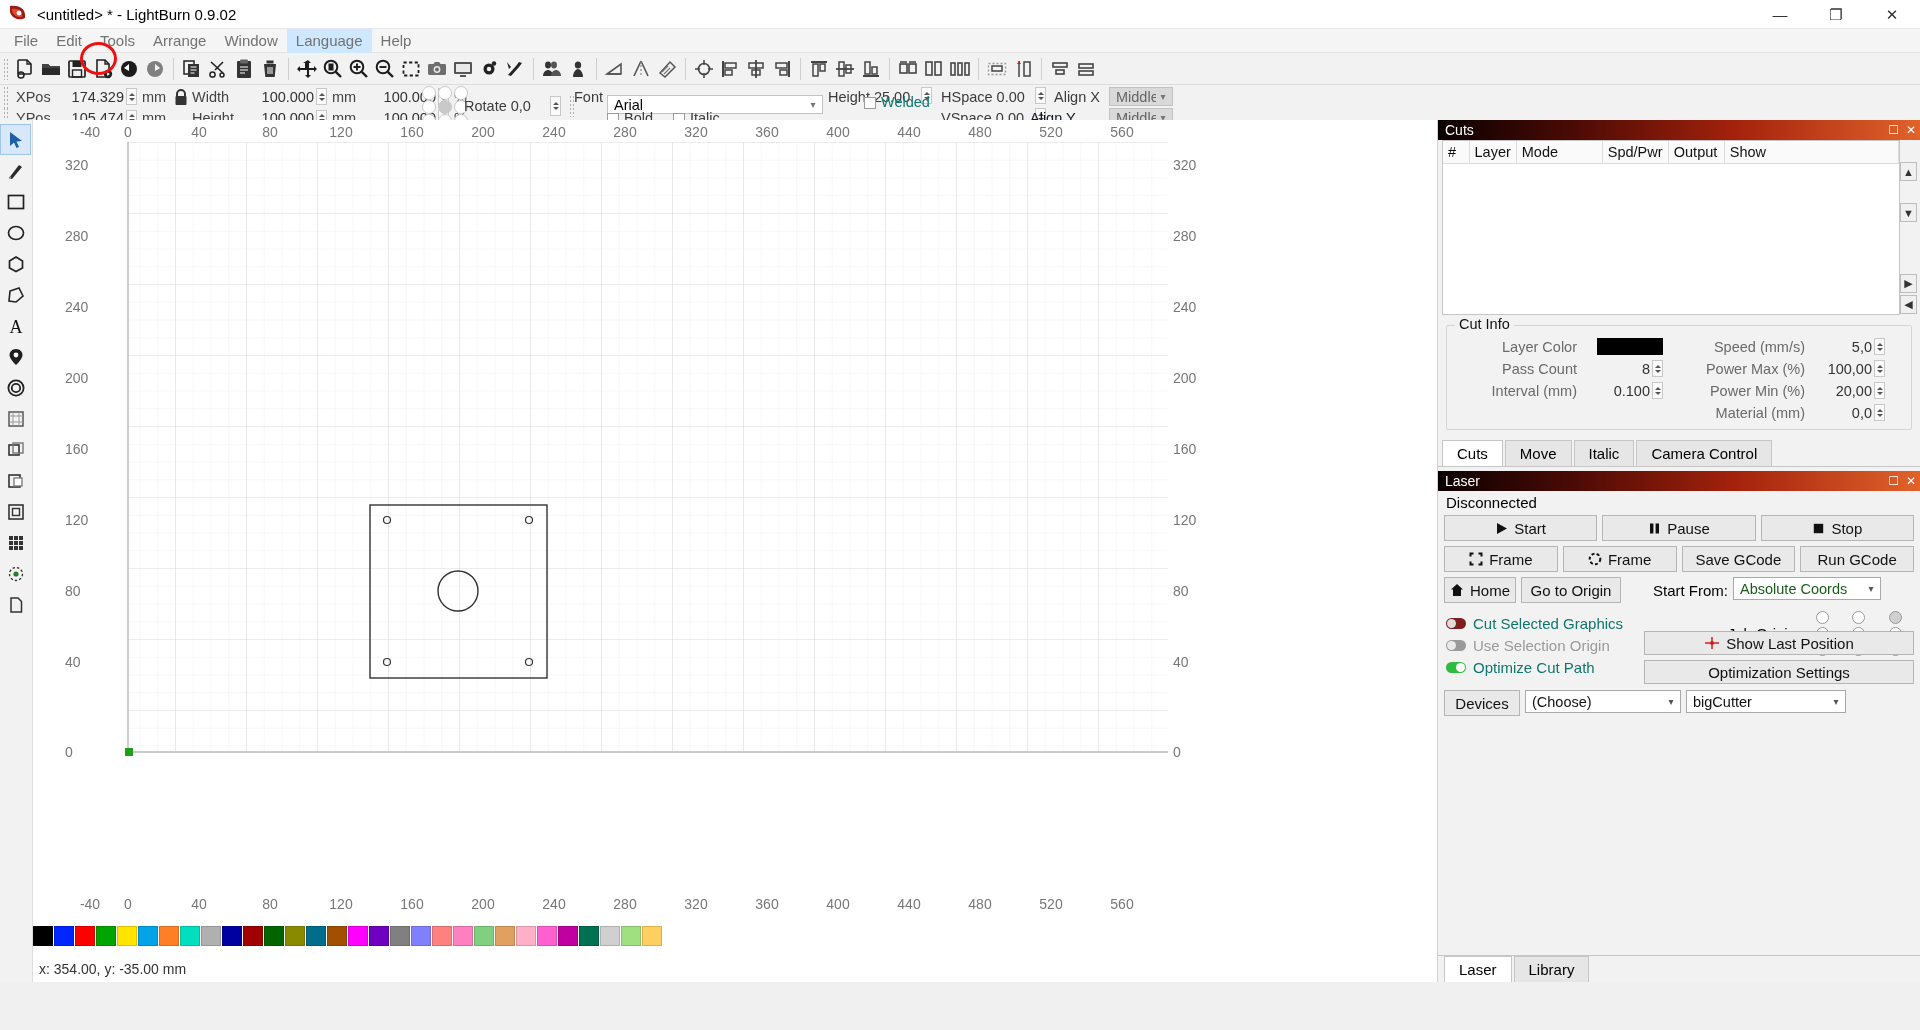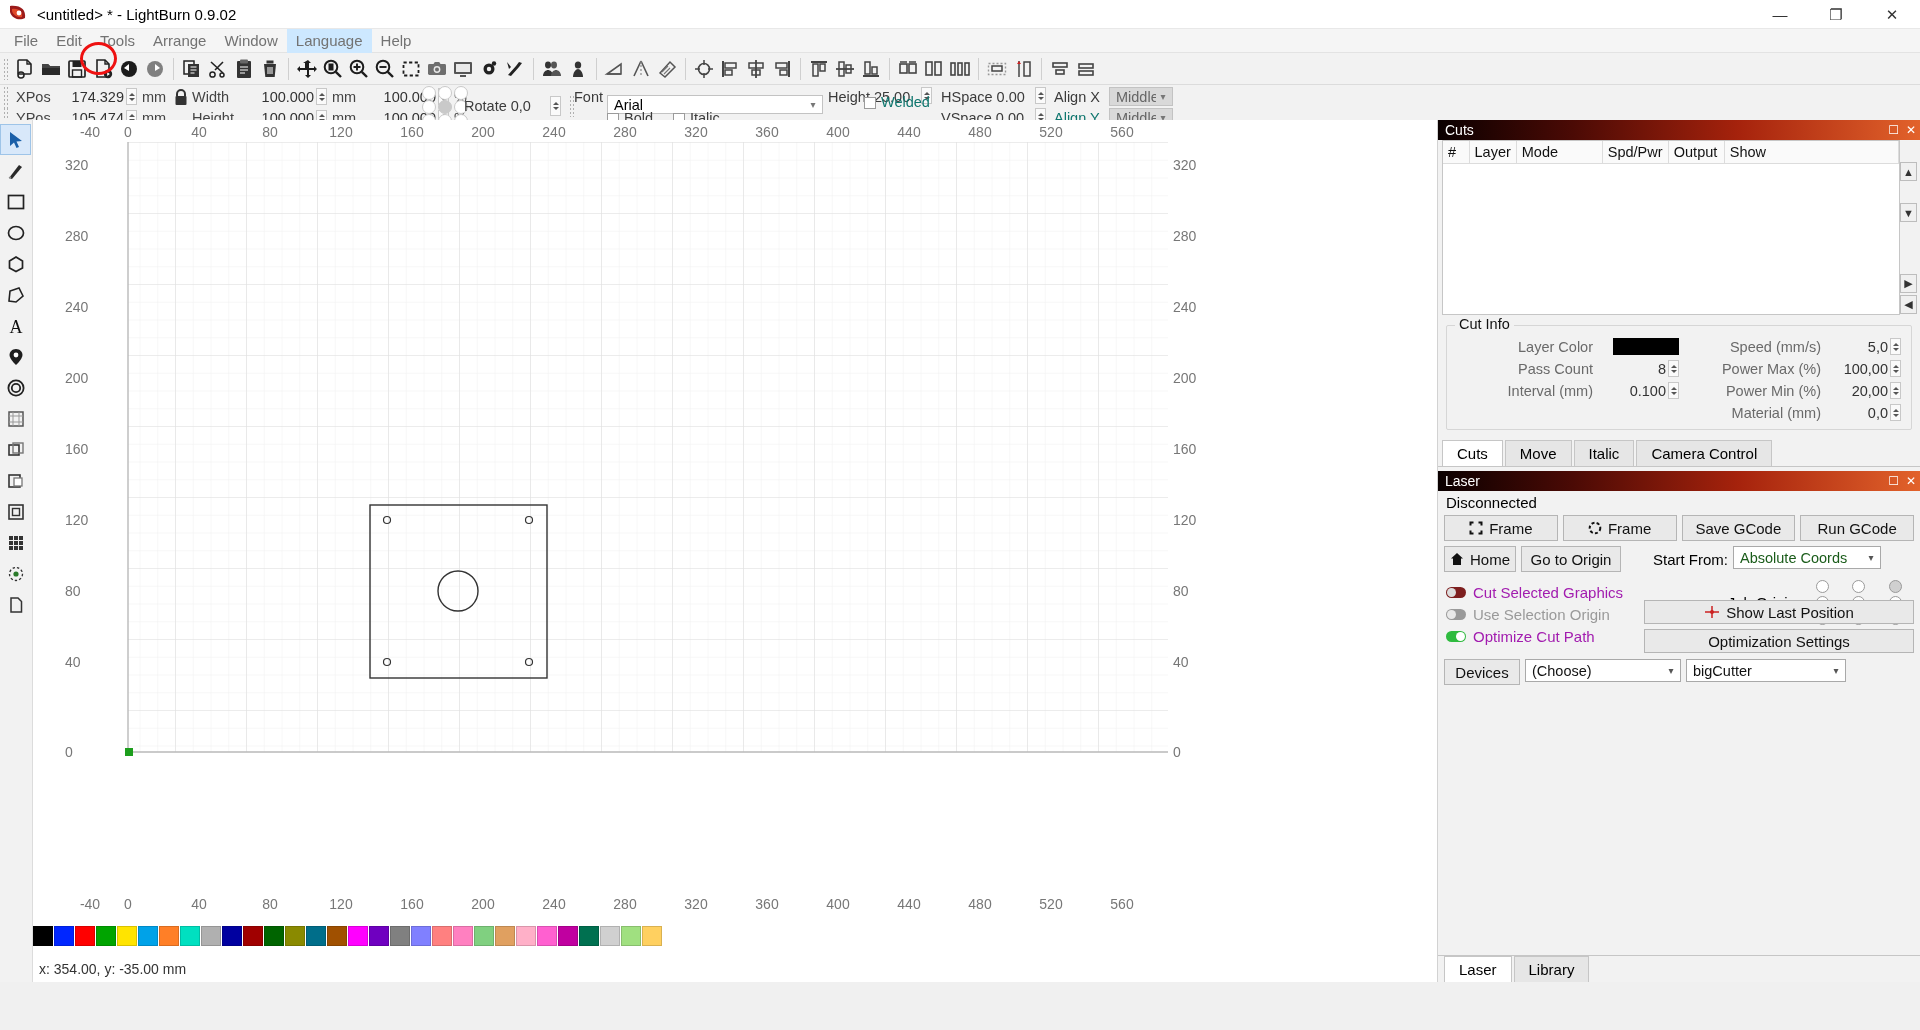--- a/index.html
+++ b/index.html
@@ -115,21 +115,21 @@
   .modecombo .arrow{ font-size:9px;color:#555;}
   .ckbox{ width:14px;height:14px;border:1px solid #878787;background:#fff;display:inline-flex;
      align-items:center;justify-content:center;font-size:12px;line-height:12px;color:#111;}
 
   .cutlist{ position:relative; height:175px; background:#fff; border:1px solid #c6c6c6; margin:0 20px 0 4px;}
 
   .sidebtns{ position:absolute; right:2px; top:22px; width:18px; }
   .sidebtn{ width:17px;height:19px;border:1px solid #bdbdbd;background:#f0f0f0;
      display:flex;align-items:center;justify-content:center;font-size:11px;color:#333;margin-bottom:2px;}
 
-  .cutinfo{ margin:10px 8px 4px 8px; border:1px solid #d6d6d6; border-radius:2px; padding:6px 8px 8px 24px;
+  .cutinfo{ margin:10px 8px 4px 8px; border:1px solid #d6d6d6; border-radius:2px; padding:6px 8px 8px 8px;
      position:relative; }
   .cutinfo .legend{ position:absolute; top:-10px; left:8px; background:#f2f2f2; padding:0 4px;
      font-size:14.5px; color:#111;}
   .ci-grid{ display:grid; grid-template-columns:130px 78px 150px 72px; row-gap:5px; align-items:center;
      font-size:14.5px; color:#6a6a6a;}
   .ci-lbl{ text-align:right; padding-right:8px;}
   .ci-val{ display:flex; align-items:center; justify-content:flex-end; color:#333;}
   .ci-box{ width:66px;height:17px;background:#000;}
 
   .tabs{ display:flex; border-bottom:1px solid #c6c6c6; margin-top:10px; padding-left:4px;}
@@ -155,21 +155,21 @@
 
   .toggle{ width:20px;height:11px;border-radius:6px;background:#cfcfcf;position:relative;display:inline-block;
      vertical-align:0px; margin-right:7px;}
   .toggle i{ position:absolute;width:9px;height:9px;border-radius:50%;top:1px;background:#fff;}
   .toggle.off i{ left:1px;}
   .toggle.on i{ right:1px;}
   .toggle.red{ background:#7d1f1f;} .toggle.red i{background:#ddd;}
   .toggle.grey{ background:#9a9a9a;} .toggle.grey i{background:#e9e9e9;}
   .toggle.green{ background:#2fbb3f;}
 
-  .optrow{ display:flex; align-items:center; font-size:15px; margin-bottom:5px; color:#a21caf;}
+  .optrow{ display:flex; align-items:center; font-size:15px; margin-bottom:5px; color:#0f766e;}
   .optrow.dim{ color:#9a9a9a;}
 
   .bottomtabs{ position:absolute; left:0; bottom:0; width:483px; border-top:1px solid #c6c6c6;
      display:flex; padding-left:6px; background:#f2f2f2;}
   .bottomtabs .tab{ border-bottom:none;}
 </style>
 </head>
 <body>
 
 <div class="titlebar">
@@ -585,21 +585,21 @@
       <span class="chk"></span><span>Italic</span>
     </div>
     <div style="position:absolute;left:298px;top:9px;font-size:14.5px;color:#0f766e;">
       <span class="chk"></span><span>Welded</span>
     </div>
     <div style="position:absolute;left:375px;top:25px;font-size:14.5px;color:#3b3b3b;">VSpace 0.00</div>
     <div class="spin" style="position:absolute;left:467px;top:23px;">
         <i class="up"></i>
         <i class="dn"></i>
       </div>
-    <div style="position:absolute;left:488px;top:25px;font-size:14.5px;color:#0f766e;">Align Y</div>
+    <div style="position:absolute;left:464px;top:25px;font-size:14.5px;color:#0f172a;">Align Y</div>
     <div class="combo" style="position:absolute;left:543px;top:23px;width:64px;background:#d9d9d9;color:#666;">
       <span class="cv">Middle</span>
       <span class="arrow">▾</span>
     </div>
   </div>
 </div>
 
 <div class="main">
 
   <div class="lefttools">
@@ -935,20 +935,41 @@
         <span class="pb">☐</span>
         <span class="pb">✕</span>
       </span>
     </div>
 
     <div style="padding:3px 8px 0 8px;font-size:15px;">Disconnected</div>
 
     <div class="laserbtns">
       <div class="brow">
         <div class="btn">
+          <svg width="13" height="13" viewBox="0 0 13 13">
+              <path d="M2 1 L12 6.5 L2 12 Z" fill="#111"></path>
+            </svg>
+          <span>Start</span>
+        </div>
+        <div class="btn">
+          <svg width="13" height="13" viewBox="0 0 13 13">
+              <rect x="2" y="1.5" width="3.4" height="10" fill="#111"></rect>
+              <rect x="7.6" y="1.5" width="3.4" height="10" fill="#111"></rect>
+            </svg>
+          <span>Pause</span>
+        </div>
+        <div class="btn">
+          <svg width="13" height="13" viewBox="0 0 13 13">
+              <rect x="1.8" y="1.8" width="9.4" height="9.4" fill="#111"></rect>
+            </svg>
+          <span>Stop</span>
+        </div>
+      </div>
+      <div class="brow">
+        <div class="btn">
           <svg width="14" height="14" viewBox="0 0 14 14">
               <path d="M1.5 4.5V1.5h3M9.5 1.5h3v3M12.5 9.5v3h-3M4.5 12.5h-3v-3" stroke="#111" stroke-width="2" fill="none"></path>
             </svg>
           <span>Frame</span>
         </div>
         <div class="btn">
           <svg width="14" height="14" viewBox="0 0 14 14">
               <circle cx="7" cy="7" r="5.3" fill="none" stroke="#111" stroke-width="2" stroke-dasharray="3 2.2"></circle>
             </svg>
           <span>Frame</span>

